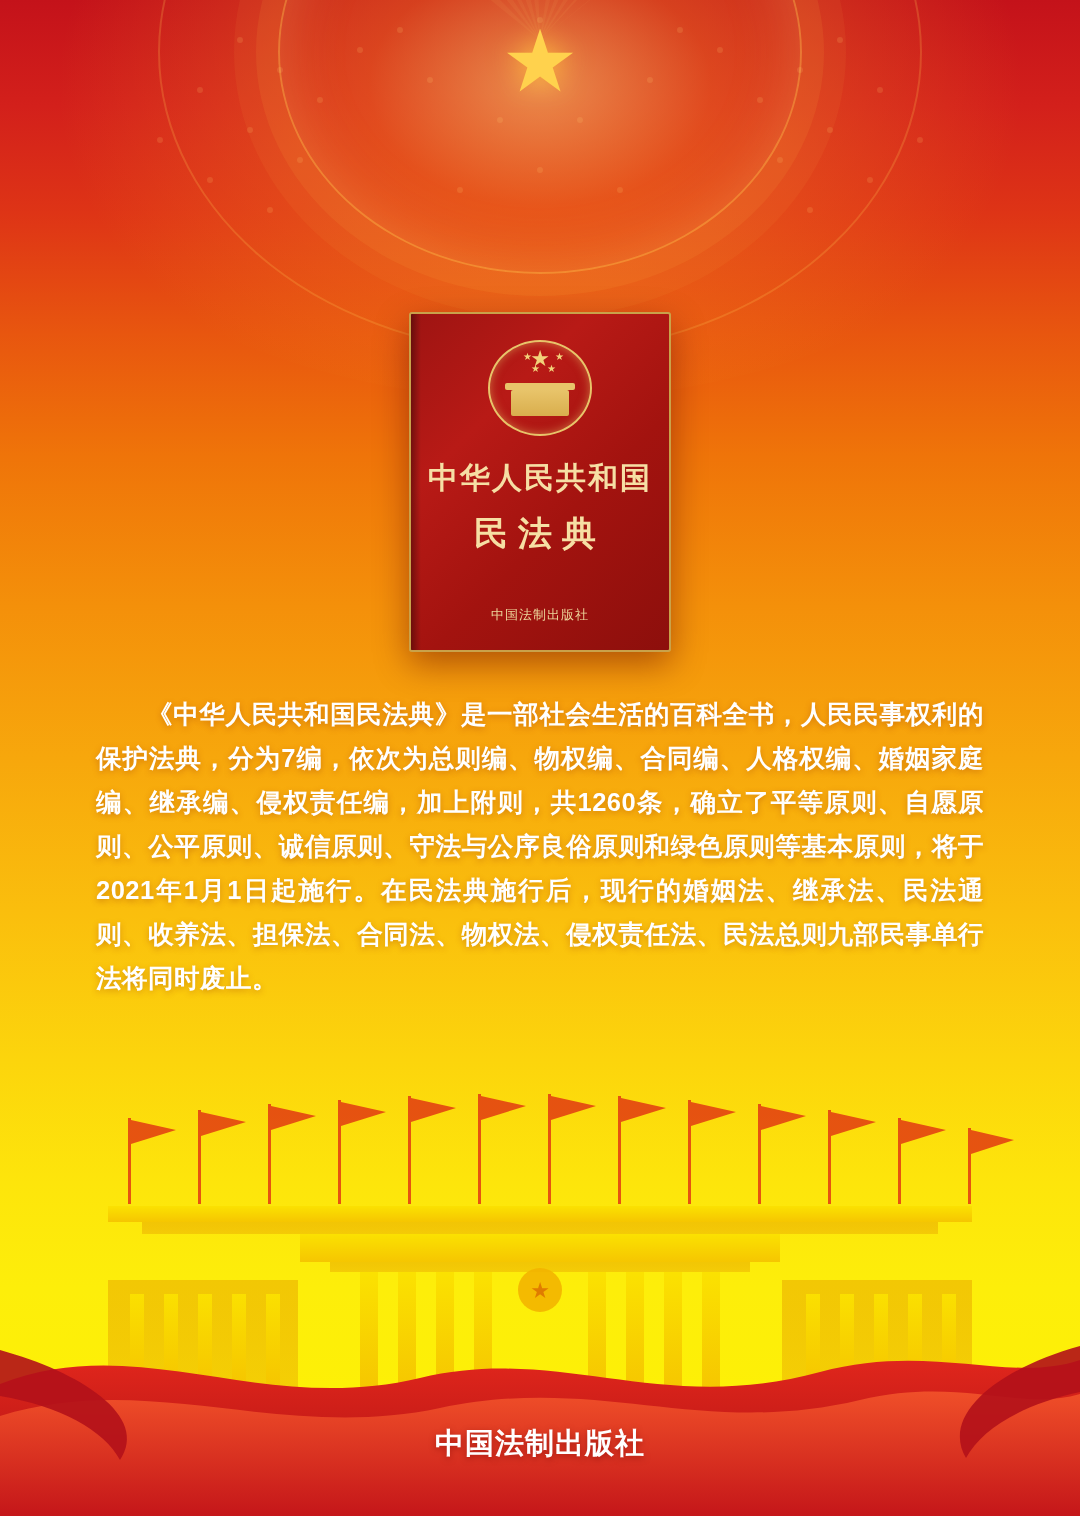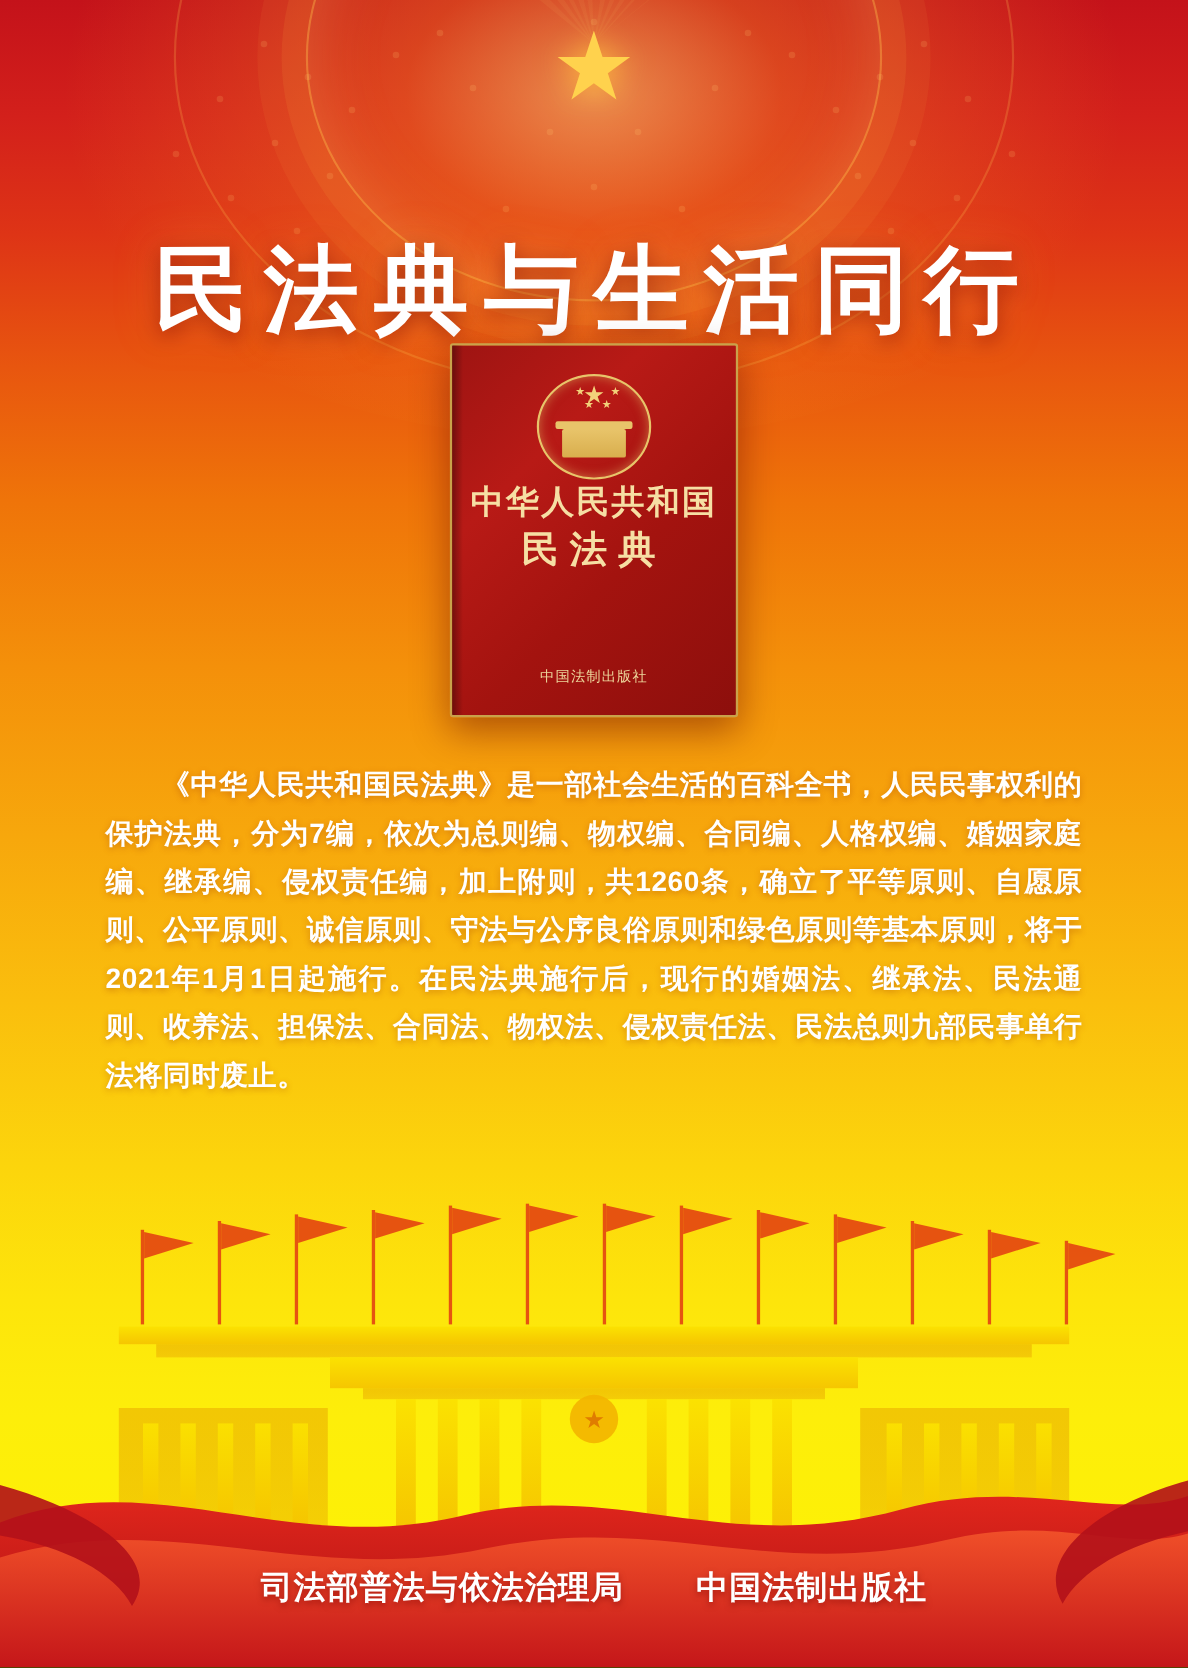--- a/index.html
+++ b/index.html
@@ -184,28 +184,30 @@
     width: 86px;
     height: 30px;
   }
   .emblem .smallstars span {
     position: absolute;
     color: #f2d27a;
     font-size: 10px;
     line-height: 1;
   }
   .book-title {
+    margin-top: 22px;
     color: #f6dfa4;
     font-size: 30px;
     font-weight: bold;
     letter-spacing: 2px;
     text-align: center;
     font-family: Liberation Sans, sans-serif;
   }
   .book-title2 {
+    margin-top: 12px;
     color: #f6dfa4;
     font-size: 34px;
     font-weight: bold;
     letter-spacing: 10px;
     font-family: "Liberation Serif", "DejaVu Serif", serif;
   }
   .book-pub {
     position: absolute;
     bottom: 26px;
     left: 0;
@@ -324,21 +326,20 @@
         <circle cx="500" cy="120" r="3"></circle>
         <circle cx="580" cy="120" r="3"></circle>
       <circle cx="540" cy="170" r="3"></circle>
         <circle cx="460" cy="190" r="3"></circle>
         <circle cx="620" cy="190" r="3"></circle>
     </g>
   </svg>
 
   <div class="star-top">★</div>
 
-  <h1 class="title">民法典与生活同行</h1>
 
   <div class="book">
     <div class="emblem">
       <div class="circle"></div>
       <div class="bigstar">★</div>
       <div class="smallstars">
         <span style="left:26px;top:2px;">★</span>
         <span style="left:34px;top:14px;">★</span>
         <span style="left:58px;top:2px;">★</span>
         <span style="left:50px;top:14px;">★</span>
@@ -445,17 +446,16 @@
         <stop offset="100%" stop-color="#c7171a"></stop>
       </linearGradient>
     </defs>
     <path d="M0,64 C140,10 260,96 420,58 C560,24 660,96 820,52 C930,22 1010,64 1080,40 L1080,196 L0,196 Z" fill="url(#rib1)"></path>
     <path d="M0,96 C150,50 280,122 440,88 C600,54 700,118 860,80 C960,56 1020,92 1080,74 L1080,196 L0,196 Z" fill="url(#rib2)" opacity="0.92"></path>
     <path d="M0,30 C80,52 150,96 120,140 C104,110 60,86 0,76 Z" fill="#b2111a" opacity="0.9"></path>
     <path d="M1080,26 C1000,48 940,94 966,138 C982,108 1024,84 1080,72 Z" fill="#b2111a" opacity="0.9"></path>
   </svg>
 
   <div class="footer">
-    <span>司法部普法与依法治理局</span>
     <span>中国法制出版社</span>
   </div>
 
 </div>
 
 </body></html>

